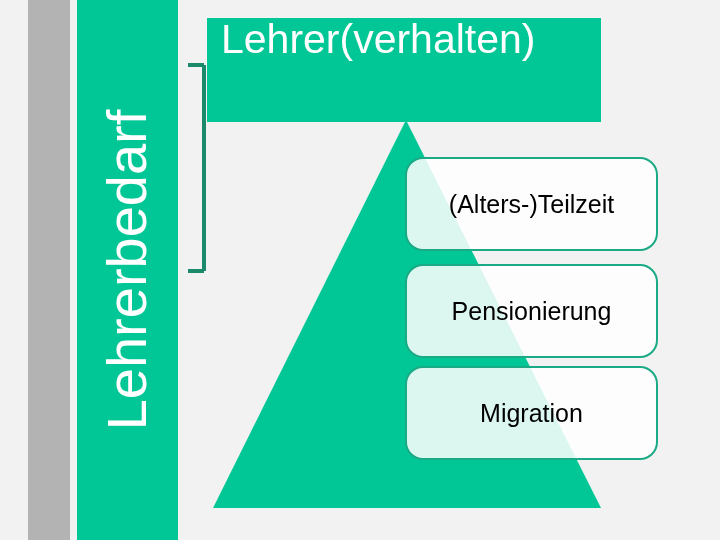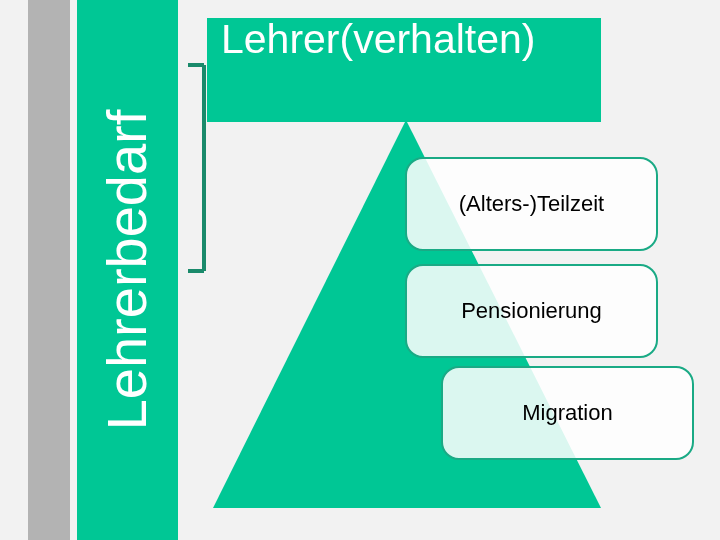--- a/index.html
+++ b/index.html
@@ -105,26 +105,26 @@
   .callout {
     position: absolute;
     box-sizing: border-box;
     border: 2px solid #1aaa85;
     border-radius: 18px;
     background: rgba(255,255,255,0.86);
     display: flex;
     align-items: center;
     justify-content: center;
     color: #000000;
-    font-size: 22px;
+    font-size: 25px;
     white-space: nowrap;
   }
   .callout-1 { left: 405px; top: 157px; width: 253px; height: 94px; }
   .callout-2 { left: 405px; top: 264px; width: 253px; height: 94px; }
-  .callout-3 { left: 405px; top: 366px; width: 253px; height: 94px; margin-left: 36px; }
+  .callout-3 { left: 405px; top: 366px; width: 253px; height: 94px; }
 </style>
 </head>
 <body>
 
 <div id="slide">
 
   <div class="bar-gray"></div>
   <div class="bar-green"></div>
 
   <div class="vertical-title">

